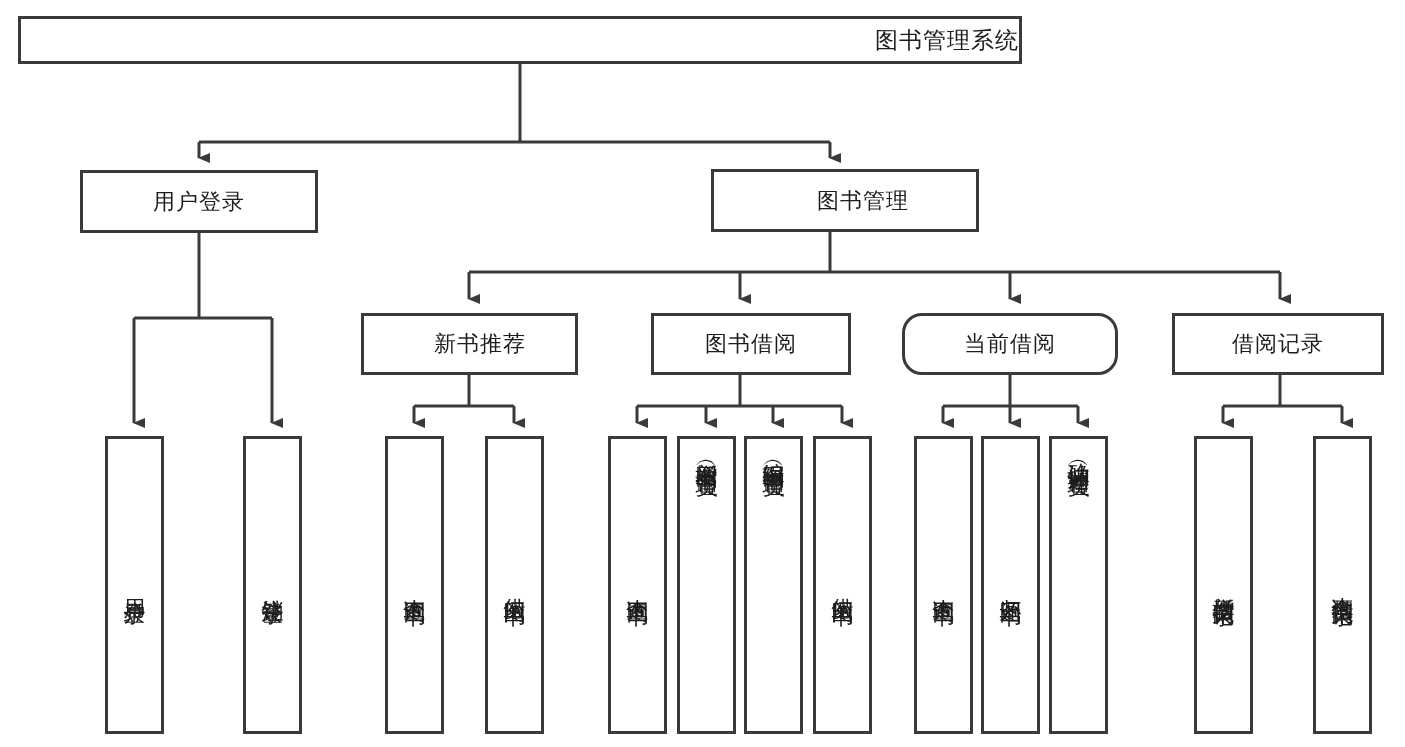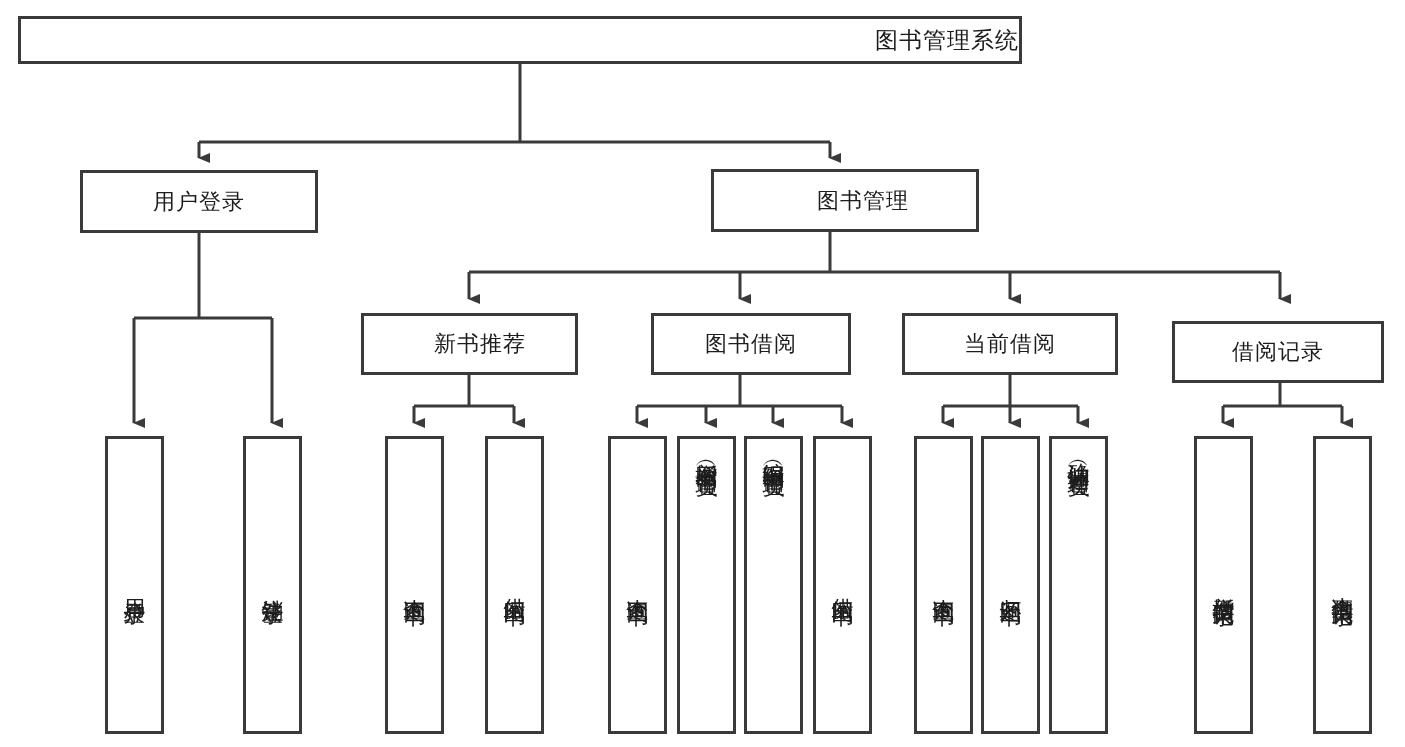--- a/index.html
+++ b/index.html
@@ -88,24 +88,24 @@
   <div class="node h" style="left:711px;top:169px;width:268px;height:63px;padding-left:36px;">
     <span class="lbl">图书管理</span>
   </div>
 
   <div class="node h" style="left:361px;top:313px;width:217px;height:62px;padding-left:21px;">
     <span class="lbl">新书推荐</span>
   </div>
   <div class="node h" style="left:632px;top:313px;width:200px;height:62px;margin-left:19px;">
     <span class="lbl">图书借阅</span>
   </div>
-  <div class="node h" style="left:902px;top:313px;width:216px;height:62px;">
+  <div class="node h" style="left:902px;top:313px;width:216px;height:62px;border-radius:20px;">
     <span class="lbl">当前借阅</span>
   </div>
-  <div class="node h" style="left:1172px;top:313px;width:212px;height:62px;margin-top:8px;">
+  <div class="node h" style="left:1172px;top:313px;width:212px;height:62px;">
     <span class="lbl">借阅记录</span>
   </div>
 
   <div class="node v mid" style="left:105px;top:436px;width:59px;height:298px;">
     <span class="lbl">用户登录</span>
   </div>
   <div class="node v mid" style="left:243px;top:436px;width:59px;height:298px;">
     <span class="lbl">注销登录</span>
   </div>
 

